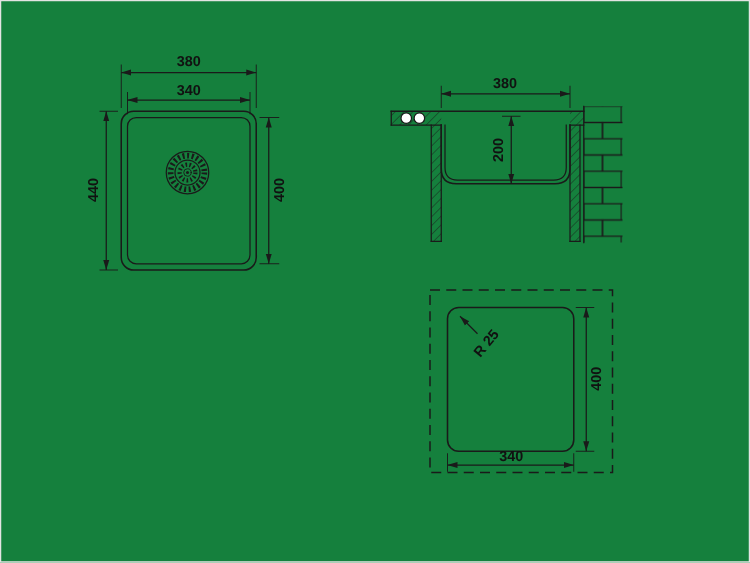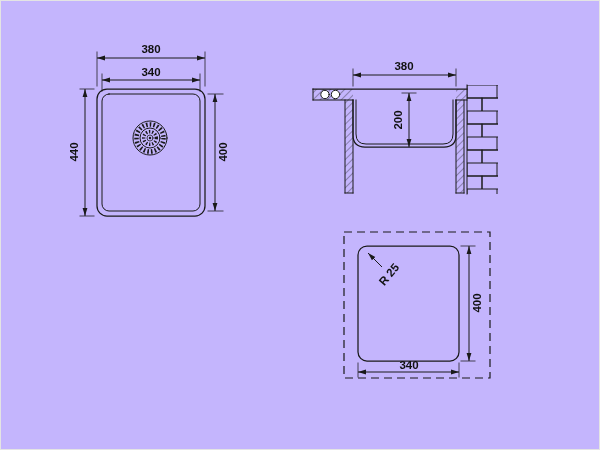--- a/index.html
+++ b/index.html
@@ -1,18 +1,18 @@
 <!DOCTYPE html>
 <html><head>
 <meta charset="utf-8">
 <style>
   html,body{margin:0;padding:0;background:#ffffff;}
   .frame{
     position:relative;width:600px;height:450px;box-sizing:border-box;
-    background:#c4b5fd;border:1px solid #e4e4e4;overflow:hidden;
+    background:#15803d;border:1px solid #e4e4e4;overflow:hidden;
     font-family:"Liberation Sans","DejaVu Sans",sans-serif;
   }
   svg{display:block}
   .s      {stroke:#1a1a1a;fill:none;stroke-width:1.25;stroke-linecap:square}
   .s-in   {stroke:#1a1a1a;fill:none;stroke-width:1;stroke-linecap:square}
   .s-thin {stroke:#1a1a1a;fill:none;stroke-width:0.75;stroke-linecap:square}
   .s-dim  {stroke:#1a1a1a;fill:none;stroke-width:1;stroke-linecap:butt}
   .s-dash {stroke:#1a1a1a;fill:none;stroke-width:1.2;stroke-dasharray:8 5}
   .knurl-o{stroke:#1a1a1a;fill:none;stroke-width:4.5;stroke-dasharray:1.6 2.1}
   .knurl-i{stroke:#1a1a1a;fill:none;stroke-width:3.4;stroke-dasharray:1.3 1.8}

